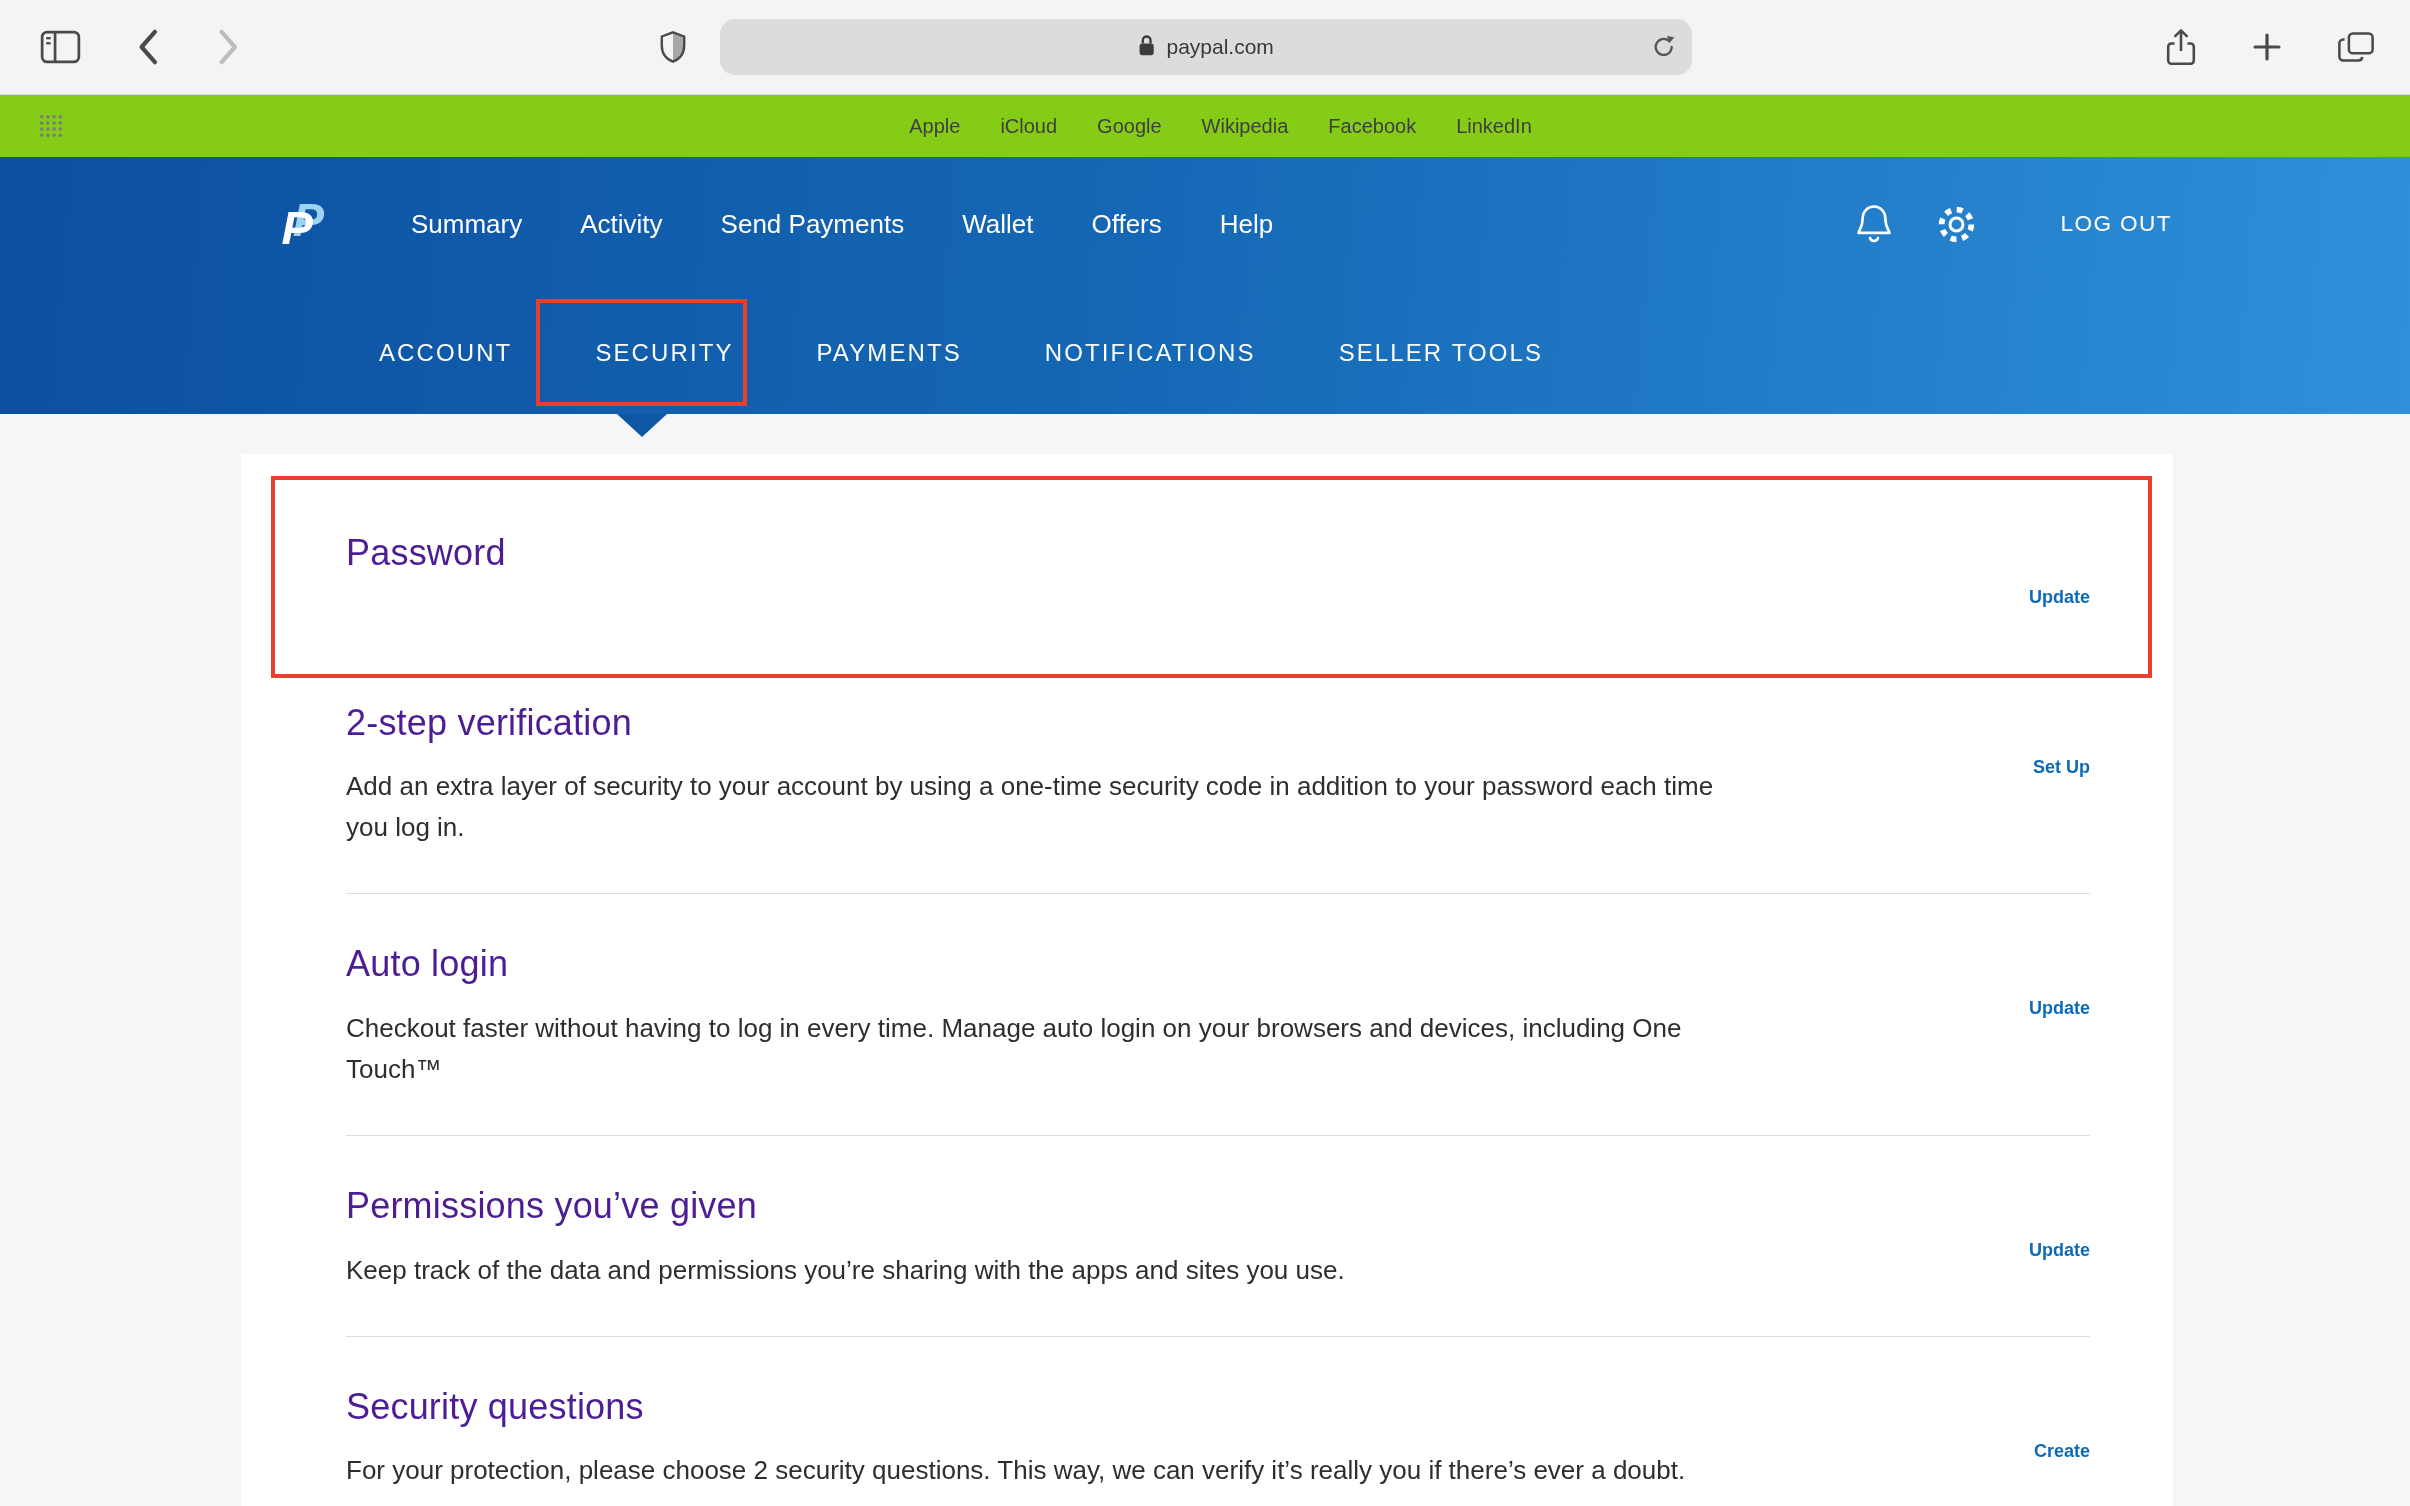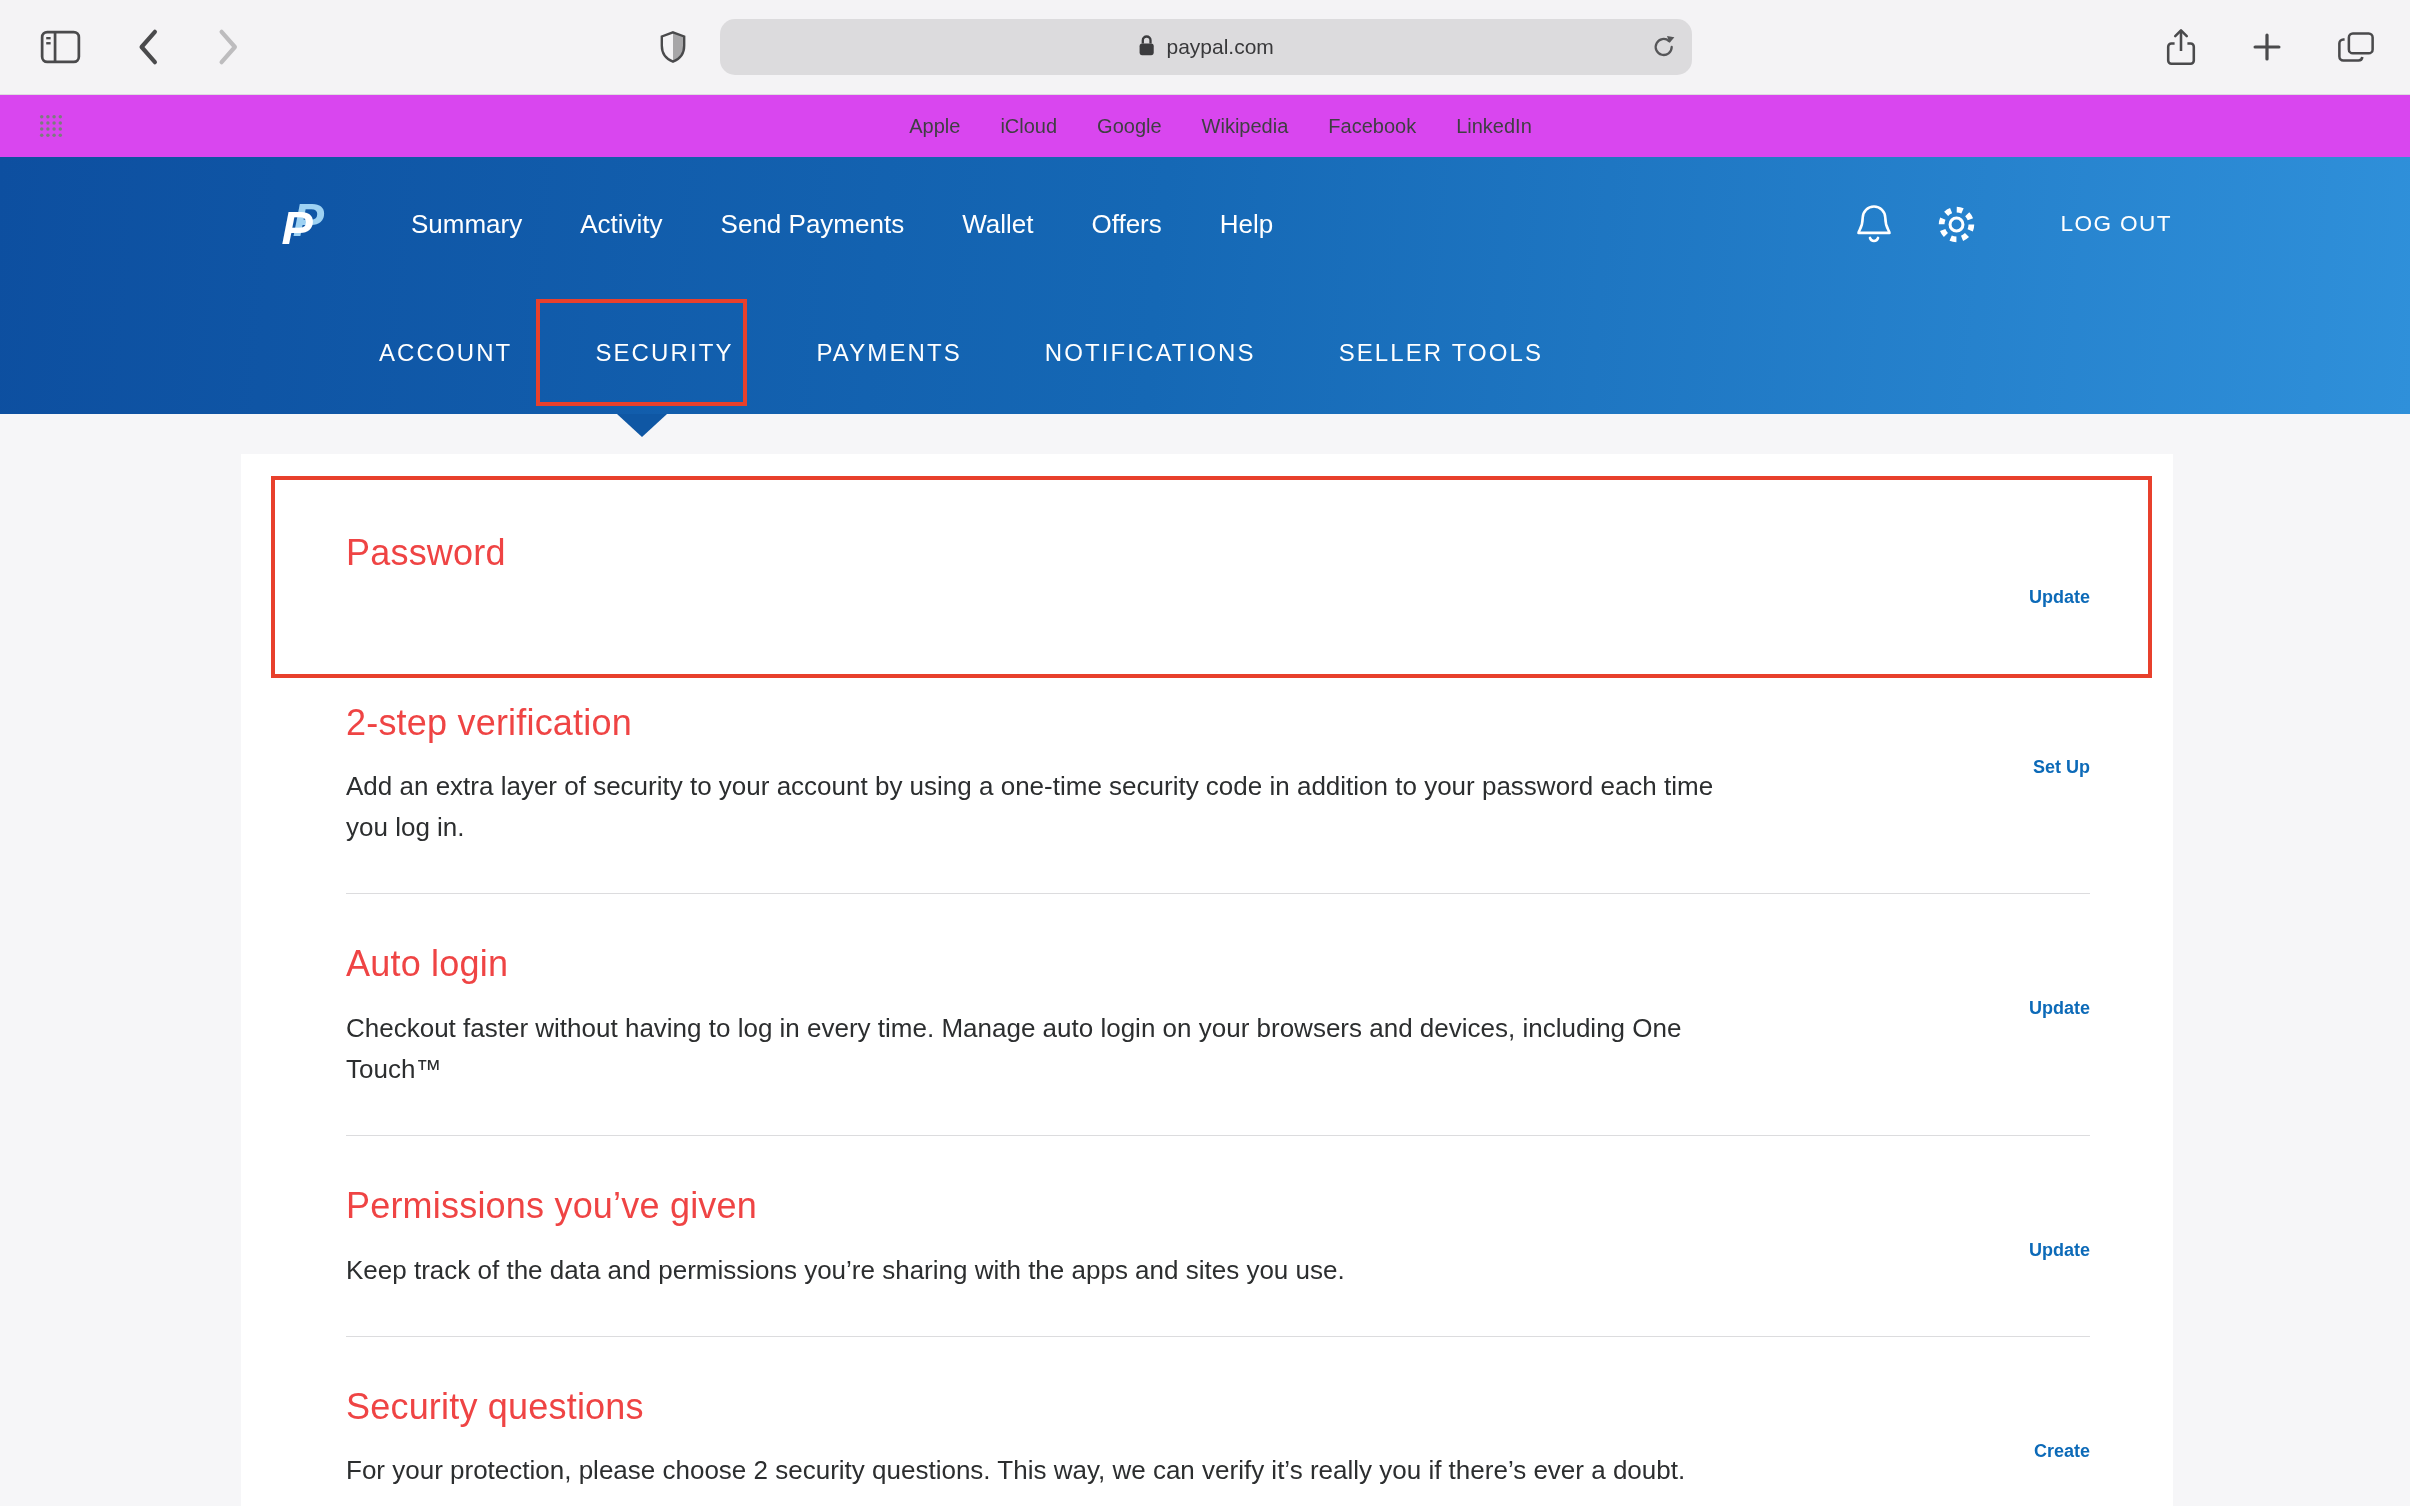--- a/index.html
+++ b/index.html
@@ -40,21 +40,21 @@
   .url-center {
     position: absolute; left: 50%; top: 50%; transform: translate(-50%,-50%);
     display: flex; align-items: center; gap: 11.3px;
   }
   .url-text { font-size: 21px; color: #39393b; }
   .reload-wrap { position: absolute; right: 15px; top: 50%; transform: translateY(-50%); }
 
   .favorites {
     position: relative;
     height: 62px;
-    background: #d946ef;
+    background: #84cc16;
     display: flex; align-items: center; justify-content: center; gap: 40px; padding-left: 30px;
   }
   .fav-grid { position: absolute; left: 38px; top: 50%; transform: translateY(-50%); }
   .fav-link { font-size: 20px; color: #3f3f42; cursor: default; }
 
   
   .pp-header {
     height: 257px;
     background: linear-gradient(95deg, #0d4fa0 0%, #1568b5 48%, #2f90da 100%);
     color: #fff;
@@ -90,21 +90,21 @@
     margin-left: 241px; margin-top: 40px;
     width: 1932px; min-height: 1055px;
     background: #ffffff;
     padding: 22.6px 83px 0 105px;
   }
   .section { display: flex; padding: 49px 0 45px; }
   .section.first { padding-top: 55px; }
   .section.divided { border-bottom: 0.9px solid #dcdcde; justify-content: flex-end; }
   .section-main { flex: 1 1 auto; max-width: 1394px; }
   .section-title {
-    font-size: 36px; font-weight: 400; color: #ef4444;
+    font-size: 36px; font-weight: 400; color: #4c1d95;
     letter-spacing: 0.2px; margin-bottom: 22.6px;
   }
   .section-desc { font-size: 26px; line-height: 1.58; color: #2c2e2f; max-width: 1375px; }
   .section-action {
     margin-left: auto; margin-top: 55px; align-self: flex-start;
     font-size: 18px; font-weight: 700; color: #0c6ab8;
     white-space: nowrap; cursor: pointer; text-decoration: none;
   }
 
   

